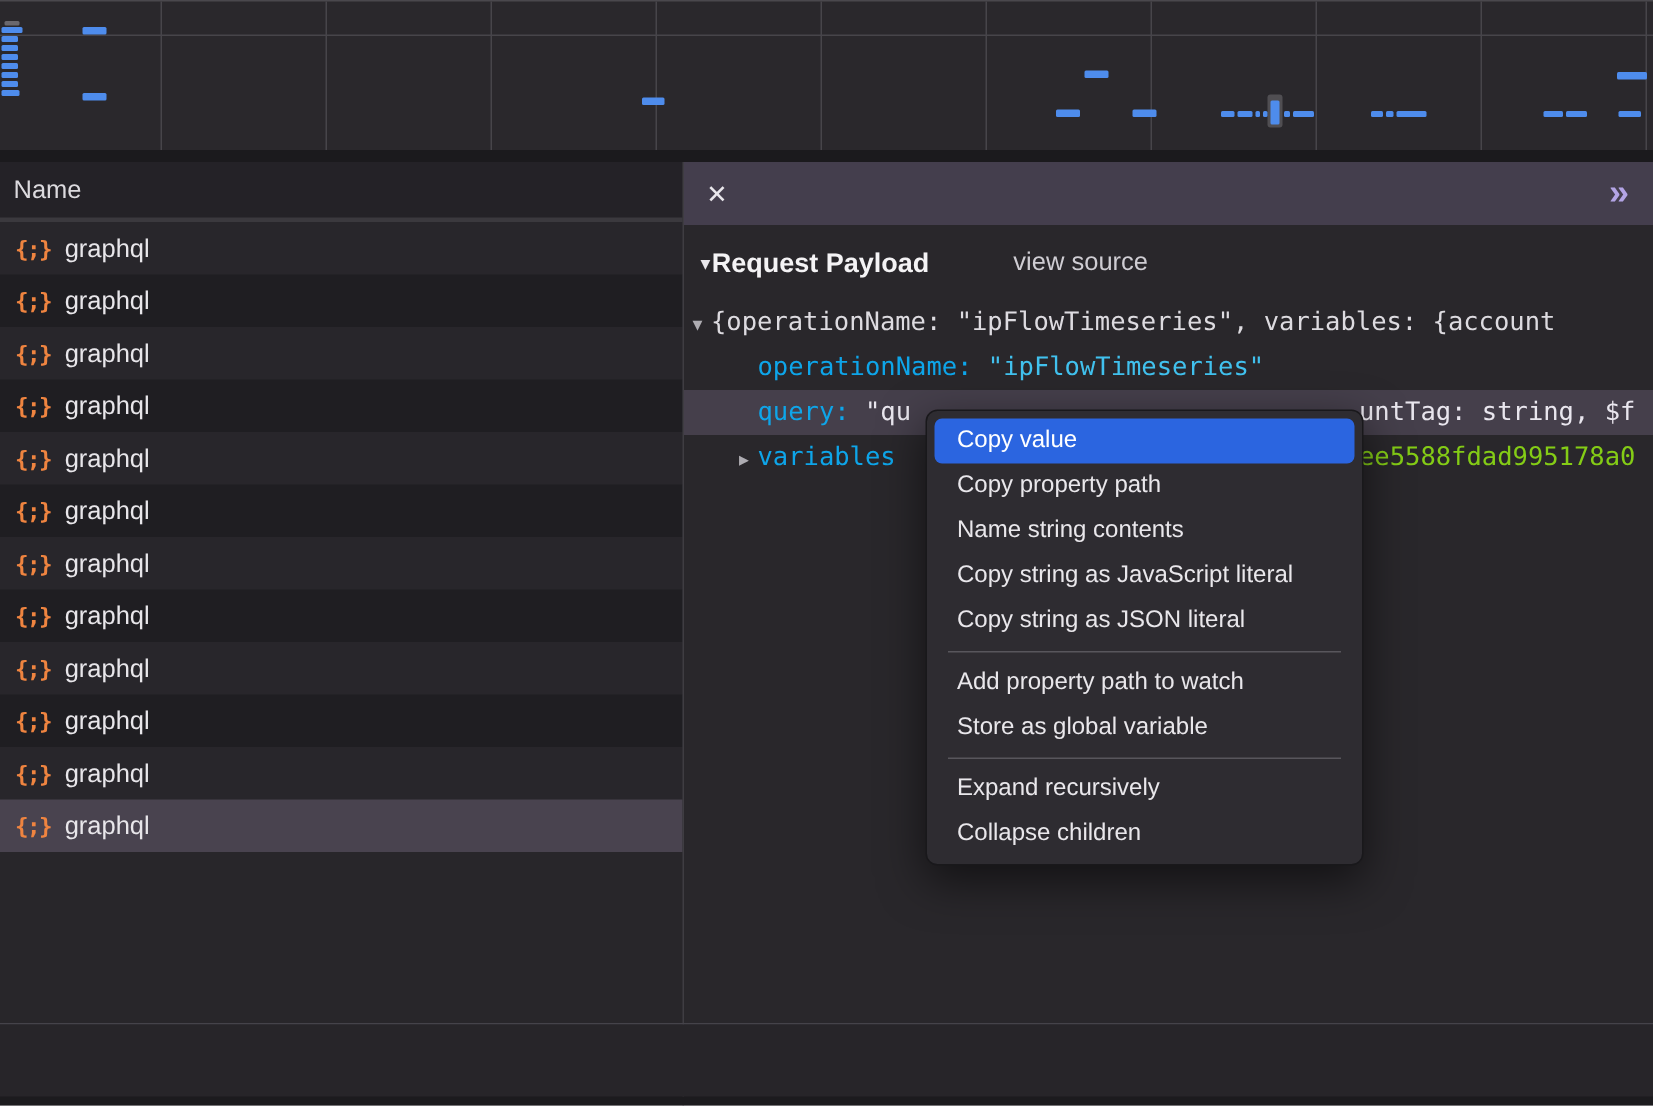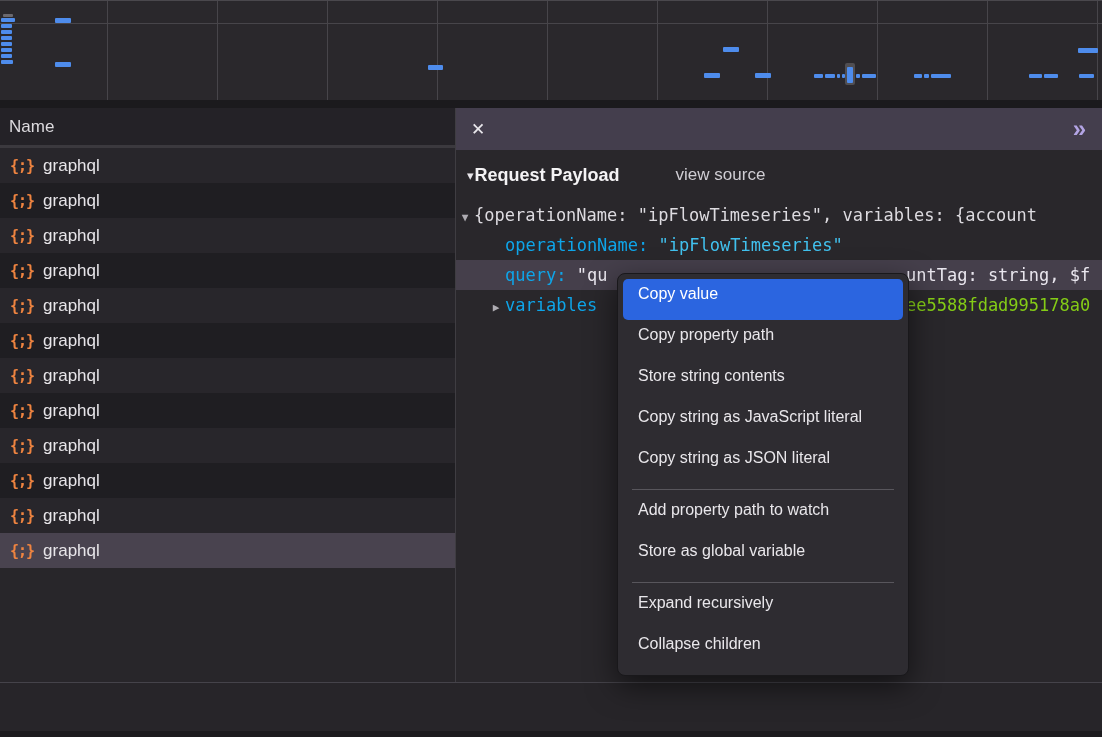--- a/index.html
+++ b/index.html
@@ -54,21 +54,21 @@
   .tail { position:absolute; left:450px; top:0; }
   .tail.white { color:#84cc16; }
 
   
   .footer-line { position:absolute; left:0; top:682px; width:1102px; height:1px; background:#45434a; }
   .footer { position:absolute; left:0; top:683px; width:1102px; height:48px; background:#272529; }
   .bottom-strip { position:absolute; left:0; top:731px; width:1102px; height:6px; background:#1c1b1e; }
 
   
   .context-menu { position:absolute; left:617px; top:273px; width:292px; background:#2e2c31; border:1px solid #19181b; border-radius:8px; box-shadow:0 10px 30px rgba(0,0,0,0.55); padding:5px 0; z-index:10; }
-  .menu-item { height:41px; line-height:29px; margin:0 5px; padding-left:15px; border-radius:5px; color:#e9e7eb; font-size:16px; white-space:nowrap; }
+  .menu-item { height:30px; line-height:29px; margin:0 5px; padding-left:15px; border-radius:5px; color:#e9e7eb; font-size:16px; white-space:nowrap; }
   .menu-item.selected { background:#2b65e0; color:#ffffff; }
   .menu-sep { height:1px; background:#58565c; margin:5px 14px; }
 </style>
 </head>
 <body>
 
 <div class="app">
 
   <div class="overview">
       <div class="vline" style="left: 107px;"></div>
@@ -207,21 +207,21 @@
     </div>
   </div>
 
   <div class="footer-line"></div>
   <div class="footer"></div>
   <div class="bottom-strip"></div>
 
   <div class="context-menu">
       <div class="menu-item selected">Copy value</div>
       <div class="menu-item">Copy property path</div>
-      <div class="menu-item">Store string contents</div>
+      <div class="menu-item">Name string contents</div>
       <div class="menu-item">Copy string as JavaScript literal</div>
       <div class="menu-item">Copy string as JSON literal</div>
       <div class="menu-sep"></div>
       <div class="menu-item">Add property path to watch</div>
       <div class="menu-item">Store as global variable</div>
       <div class="menu-sep"></div>
       <div class="menu-item">Expand recursively</div>
       <div class="menu-item">Collapse children</div>
     </div>
 

